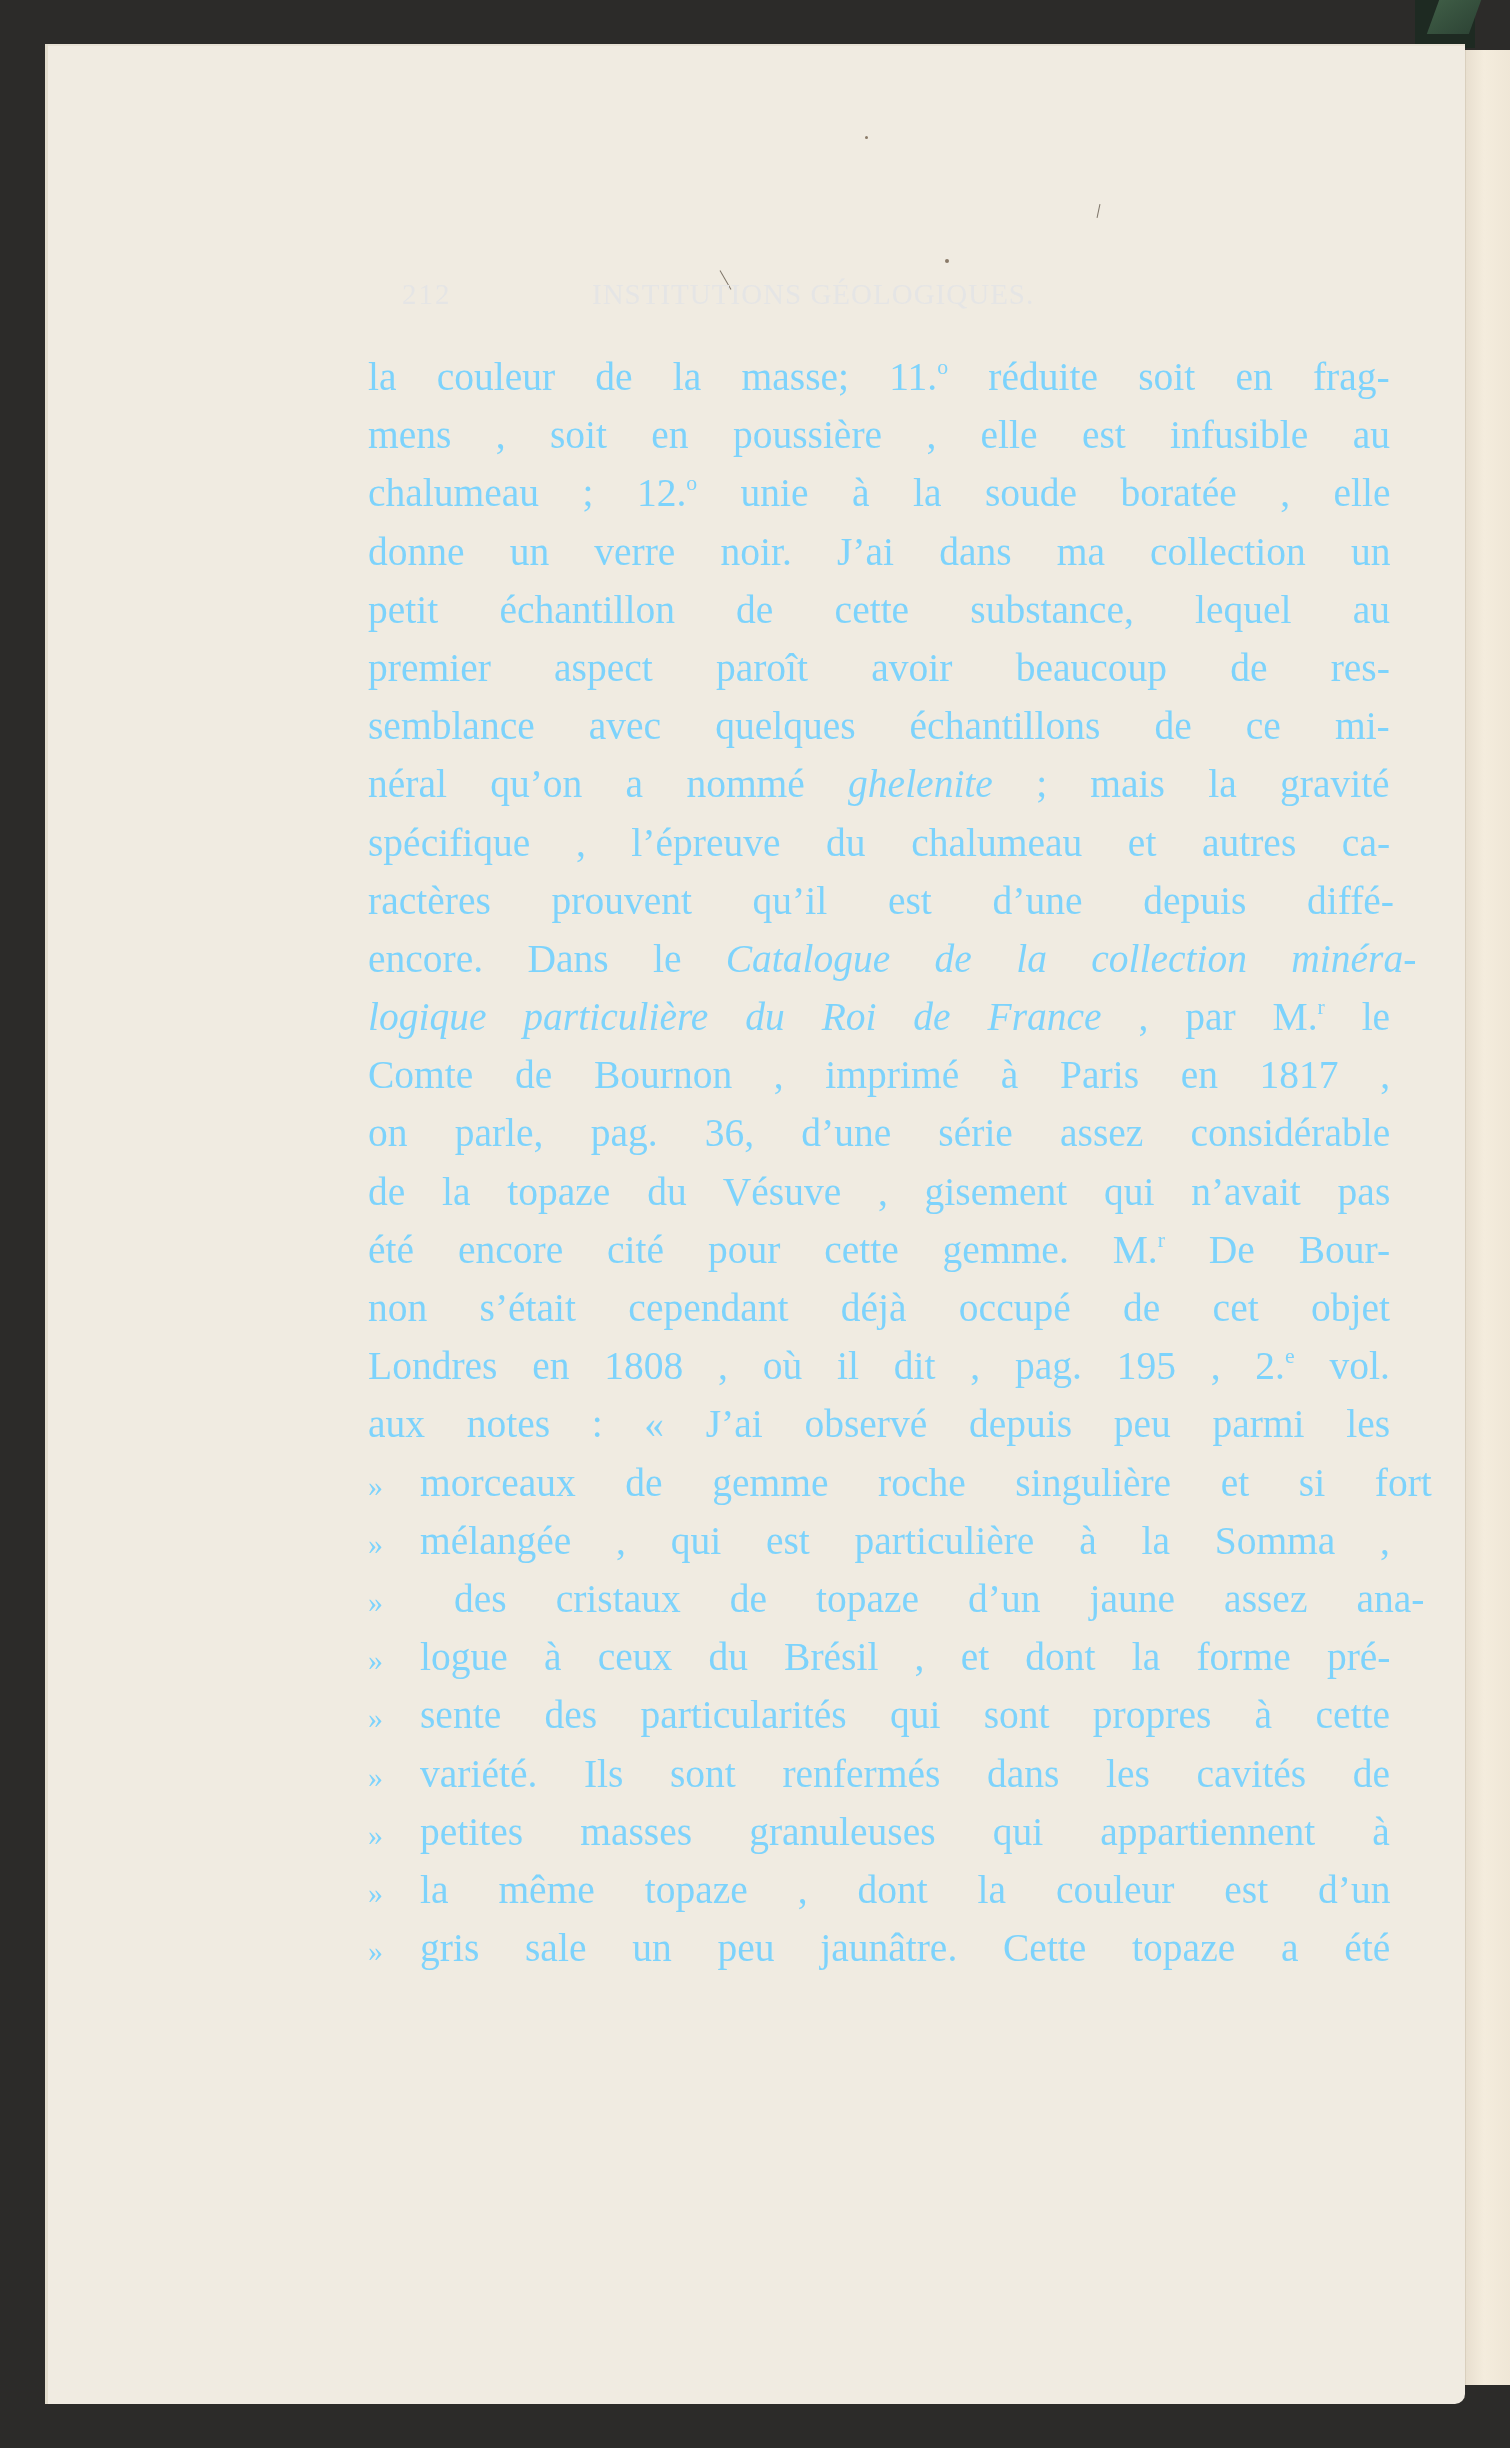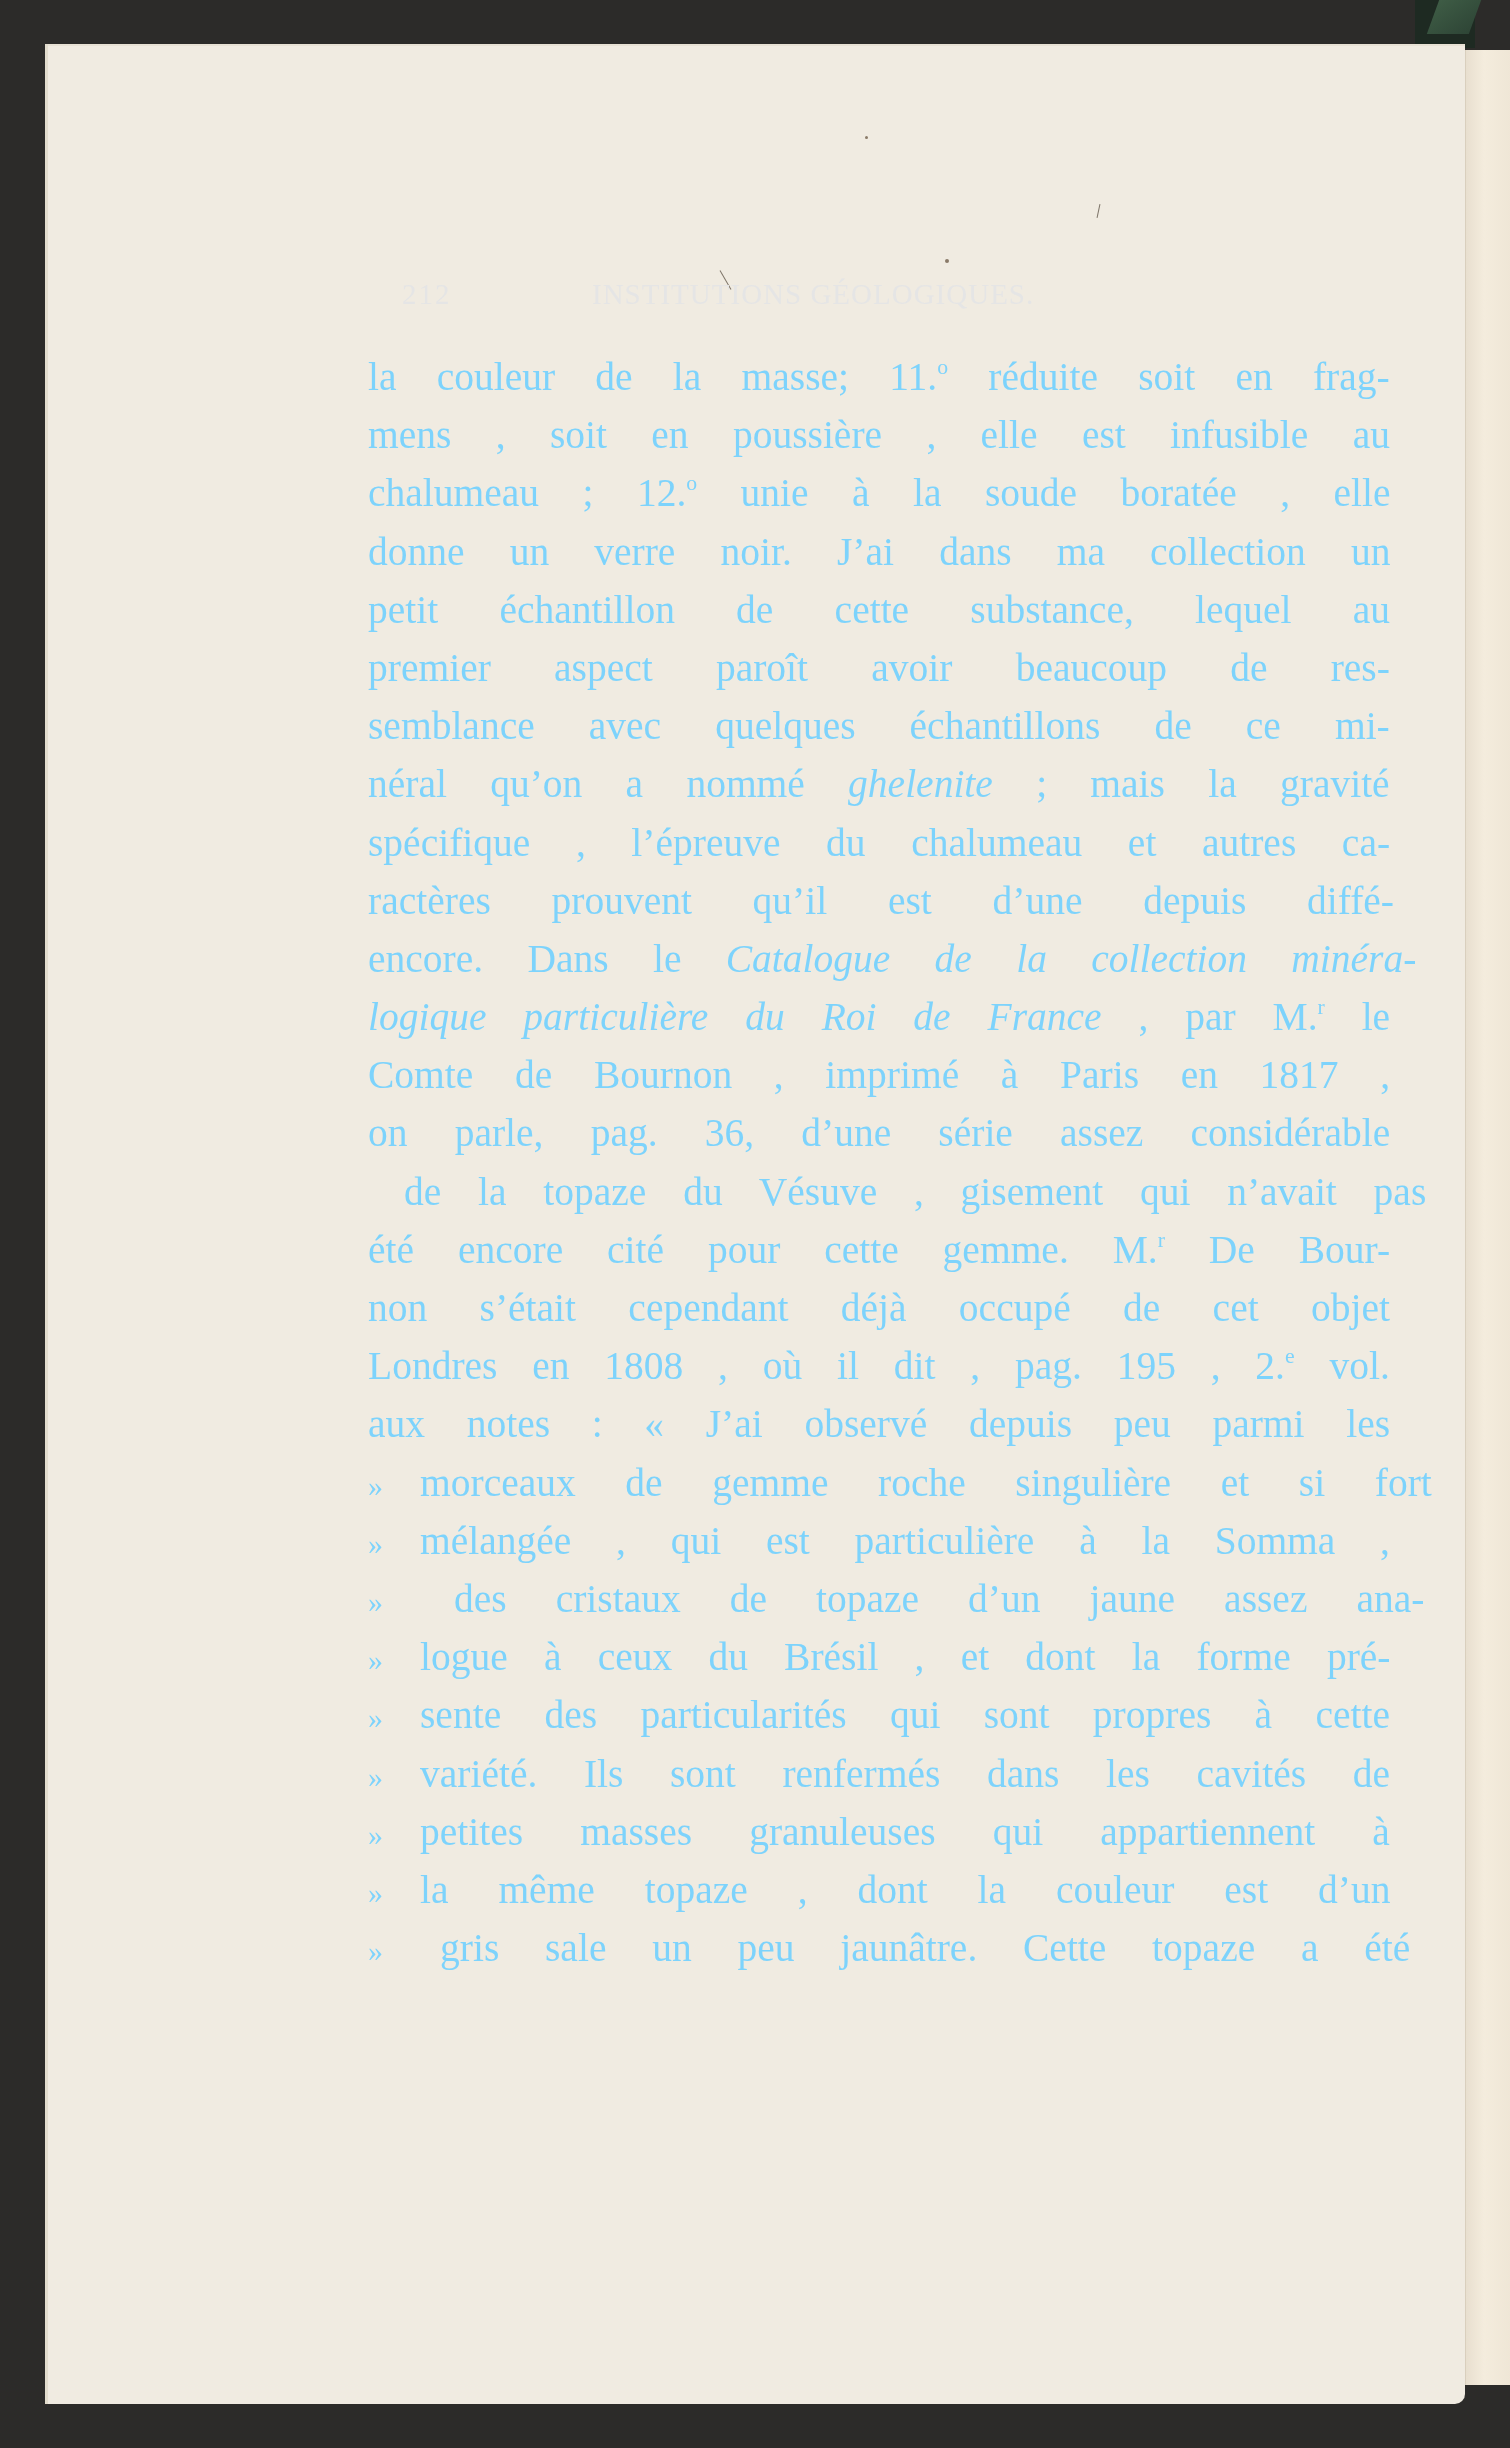--- a/index.html
+++ b/index.html
@@ -109,21 +109,21 @@
     <div class="line">
       <span class="t" style="display: inline-block; flex: 0 0 auto; word-spacing: 27px;"><i>logique particulière du Roi de France</i><span> , par M.</span><sup>r</sup><span> le</span></span>
     </div>
     <div class="line">
       <span class="t" style="display: inline-block; flex: 0 0 auto; word-spacing: 31.7778px;"><span>Comte de Bournon , imprimé à Paris en 1817 ,</span></span>
     </div>
     <div class="line">
       <span class="t" style="display: inline-block; flex: 0 0 auto; word-spacing: 37.2857px;"><span>on parle, pag. 36, d’une série assez considérable</span></span>
     </div>
     <div class="line">
-      <span class="t" style="display: inline-block; flex: 0 0 auto; word-spacing: 26.8889px; margin-left: 36px;"><span>de la topaze du Vésuve , gisement qui n’avait pas</span></span>
+      <span class="t" style="display: inline-block; flex: 0 0 auto; word-spacing: 26.8889px;"><span>de la topaze du Vésuve , gisement qui n’avait pas</span></span>
     </div>
     <div class="line">
       <span class="t" style="display: inline-block; flex: 0 0 auto; word-spacing: 34px;"><span>été encore cité pour cette gemme. M.</span><sup>r</sup><span> De Bour-</span></span>
     </div>
     <div class="line">
       <span class="t" style="display: inline-block; flex: 0 0 auto; word-spacing: 42.4286px;"><span>non s’était cependant déjà occupé de cet objet</span></span>
     </div>
     <div class="line">
       <span class="t" style="display: inline-block; flex: 0 0 auto; word-spacing: 24.9167px;"><span>Londres en 1808 , où il dit , pag. 195 , 2.</span><sup>e</sup><span> vol.</span></span>
     </div>
@@ -157,15 +157,15 @@
     <div class="line">
       <span class="q">»</span>
       <span class="t" style="display: inline-block; flex: 0 0 auto; word-spacing: 47.2px;"><span>petites masses granuleuses qui appartiennent à</span></span>
     </div>
     <div class="line">
       <span class="q">»</span>
       <span class="t" style="display: inline-block; flex: 0 0 auto; word-spacing: 40px;"><span>la même topaze , dont la couleur est d’un</span></span>
     </div>
     <div class="line">
       <span class="q">»</span>
-      <span class="t" style="display: inline-block; flex: 0 0 auto; word-spacing: 35.875px; margin-left: 20px;"><span>gris sale un peu jaunâtre. Cette topaze a été</span></span>
+      <span class="t" style="display: inline-block; flex: 0 0 auto; word-spacing: 35.875px;"><span>gris sale un peu jaunâtre. Cette topaze a été</span></span>
     </div>
   </div>
 
 </body></html>

